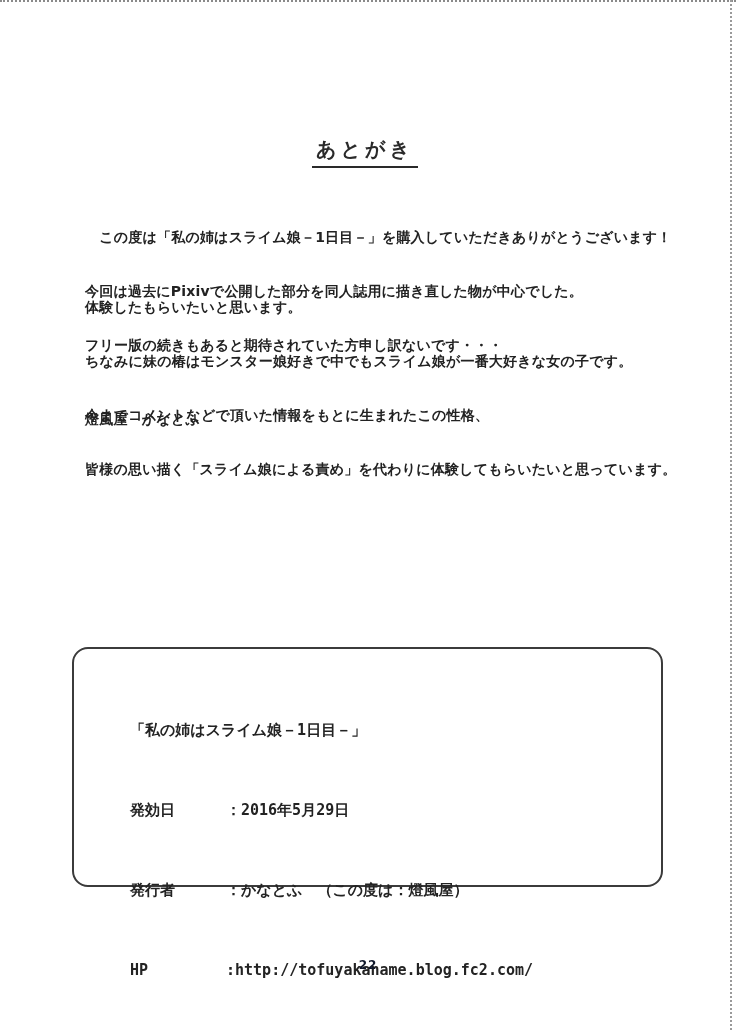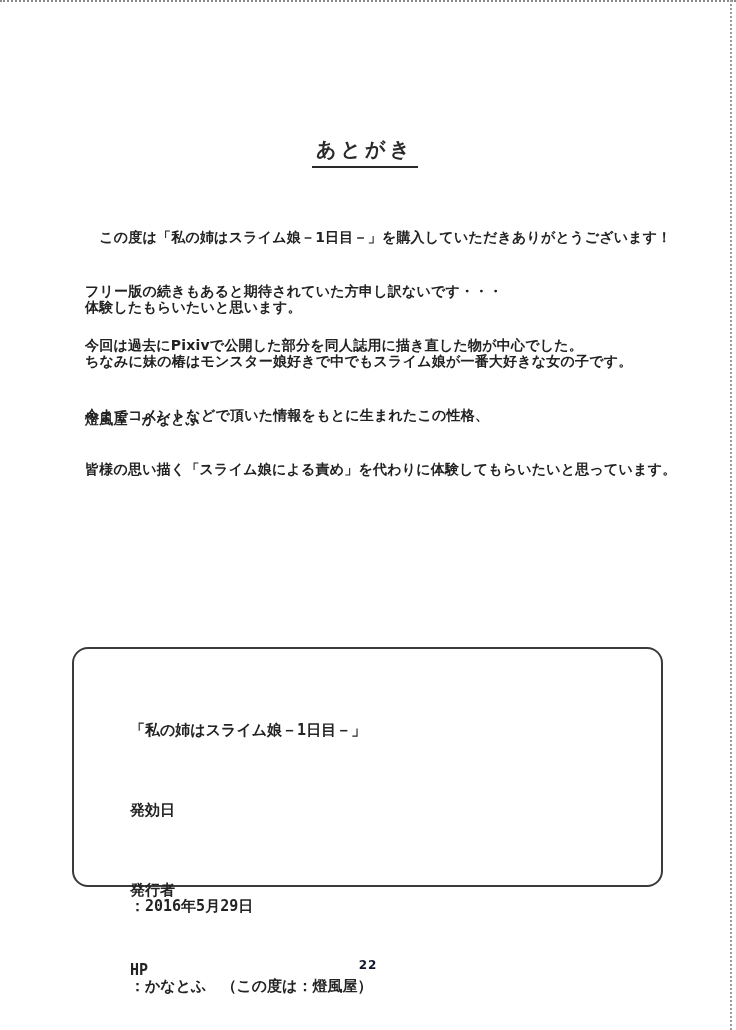--- a/index.html
+++ b/index.html
@@ -51,21 +51,21 @@
     box-sizing:border-box;
     background:#ffffff;
   }
   .colophon-content{
     position:absolute;left:56px;top:31px;right:10px;
     font-family:"DejaVu Sans Mono","Liberation Mono","DejaVu Sans",monospace,sans-serif;
     font-size:15px;line-height:20px;font-weight:700;
     color:#232323;
     white-space:pre-wrap;
   }
-  .col-row{display:flex;height:20px;flex-direction:column;}
+  .col-row{display:flex;height:20px;}
   .col-label{width:96px;flex:0 0 96px;white-space:pre-wrap;}
   .col-value{white-space:pre-wrap;}
   .col-title{height:20px;}
   .page-number{
     position:absolute;left:0;right:0;top:958px;
     text-align:center;
     font-size:12px;font-weight:700;letter-spacing:1px;
     color:#0f172a;
   }
 </style>
@@ -76,22 +76,22 @@
 
   <div class="scan-edge-top"></div>
   <div class="scan-edge-right"></div>
 
   <div class="title">
     <span class="title-inner">あとがき</span>
   </div>
 
   <div class="para p1">
     <div>　この度は「私の姉はスライム娘－1日目－」を購入していただきありがとうございます！</div>
+    <div>今回は過去にPixivで公開した部分を同人誌用に描き直した物が中心でした。</div>
     <div>フリー版の続きもあると期待されていた方申し訳ないです・・・</div>
-    <div>今回は過去にPixivで公開した部分を同人誌用に描き直した物が中心でした。</div>
   </div>
 
   <div class="para p2">
     <div>体験したもらいたいと思います。</div>
     <div>ちなみに妹の椿はモンスター娘好きで中でもスライム娘が一番大好きな女の子です。</div>
     <div>今までコメントなどで頂いた情報をもとに生まれたこの性格、</div>
     <div>皆様の思い描く「スライム娘による責め」を代わりに体験してもらいたいと思っています。</div>
   </div>
 
 

